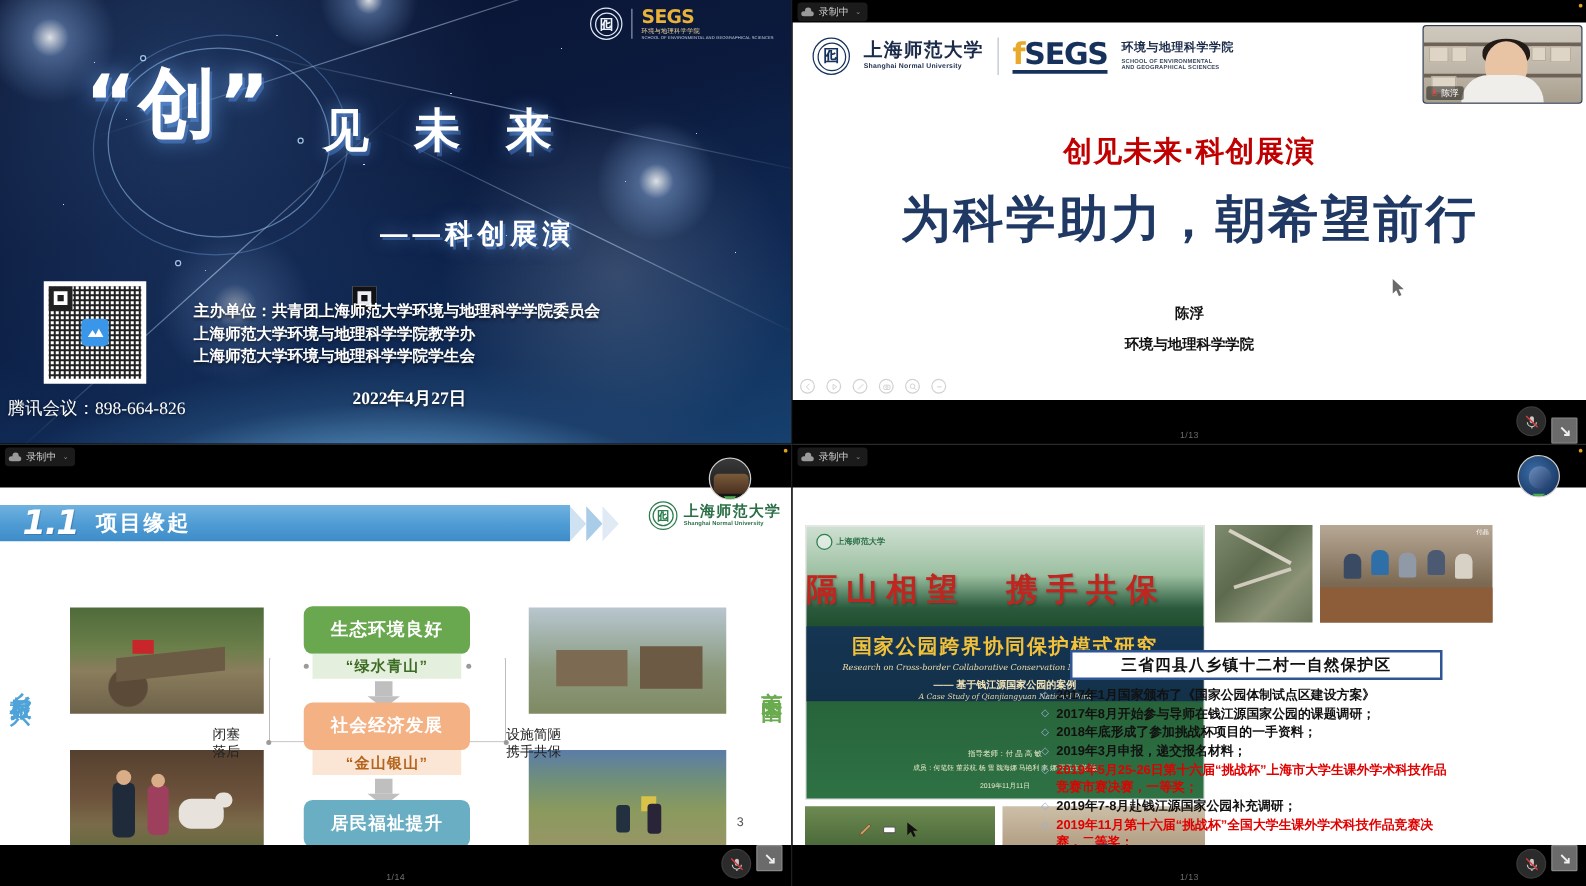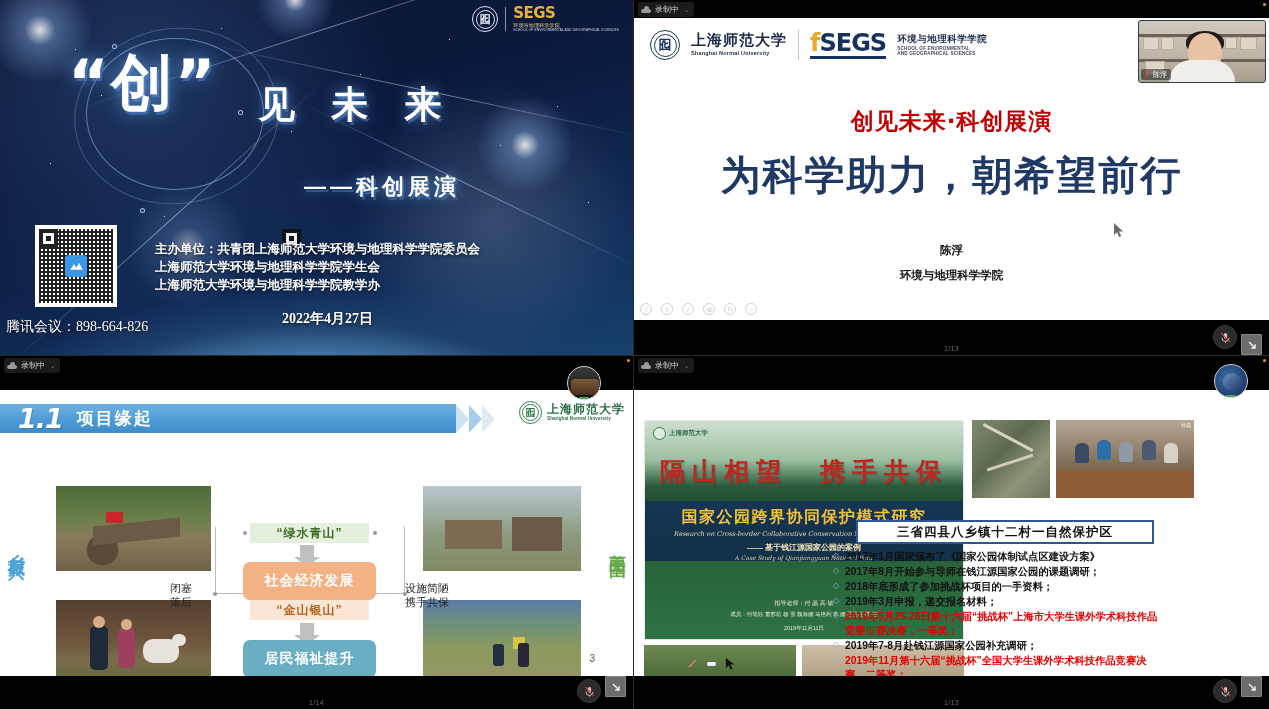--- a/index.html
+++ b/index.html
@@ -410,21 +410,21 @@
     overflow:hidden;border:1px solid #e6e6e6;
   }
   .poster-img .mini-snu{
     position:absolute;left:8px;top:6px;display:flex;align-items:center;gap:3px;
   }
   .poster-img .mini-snu .ms{
     width:13px;height:13px;border-radius:50%;border:1px solid #2e7d4f;position:relative;background:rgba(255,255,255,.5);
   }
   .poster-img .mini-snu .mt{font-size:6.5px;font-weight:700;color:#2b6f47;font-family:"DejaVu Serif","Liberation Serif",serif;}
   .poster-img .calligraphy{
-    position:absolute;left:0;right:0;top:34px;text-align:center;
+    position:absolute;left:0;right:0;top:34px;text-align:left;
     font-size:25px;font-weight:800;color:#c0261f;letter-spacing:7px;
     font-family:"DejaVu Serif","Liberation Serif",serif;
     text-shadow:1px 1px 2px rgba(0,0,0,.25);
   }
   .poster-img .bandblue{
     position:absolute;left:0;right:0;top:80px;height:60px;
     background:linear-gradient(180deg,rgba(20,50,90,.86),rgba(15,40,75,.86));
   }
   .poster-img .mainttl{
     position:absolute;left:0;right:0;top:86px;text-align:center;
@@ -531,22 +531,22 @@
                 <path d="M2 17 L8 8 L12 14 L16 6 L22 17 Z" fill="#fff"></path>
               </svg>
           </div>
         </div>
       </div>
 
       <div class="meet-line">腾讯会议：898-664-826</div>
 
       <div class="org-block">
         <div>主办单位：共青团上海师范大学环境与地理科学学院委员会</div>
+        <div>上海师范大学环境与地理科学学院教学办</div>
         <div>上海师范大学环境与地理科学学院学生会</div>
-        <div>上海师范大学环境与地理科学学院教学办</div>
       </div>
       <div class="date-line">2022年4月27日</div>
     </div>
   </div>
 
   <div class="panel p2">
     <div class="rec-pill">
       <span class="cloud"></span>
       <span>录制中</span>
       <span class="chev">⌄</span>
@@ -714,20 +714,21 @@
           <div class="trek2"></div>
         </div>
 
       <div class="conn cl"></div>
       <div class="conn cr"></div>
       <div class="cdot" style="left:243px;top:141px;"></div>
       <div class="cdot" style="left:373px;top:141px;"></div>
       <div class="cdot" style="left:213px;top:202px;"></div>
       <div class="cdot" style="left:403px;top:202px;"></div>
 
+      <div class="fbox f1">生态环境良好</div>
       <div class="fsub f1s">“绿水青山”</div>
       <div class="fArrow fa1"></div>
       <div class="fbox f2">社会经济发展</div>
       <div class="fsub f2s">“金山银山”</div>
       <div class="fArrow fa2"></div>
       <div class="fbox f3">居民福祉提升</div>
 
       <div class="cap cap-l">
         <div>闭塞</div>
         <div>落后</div>

